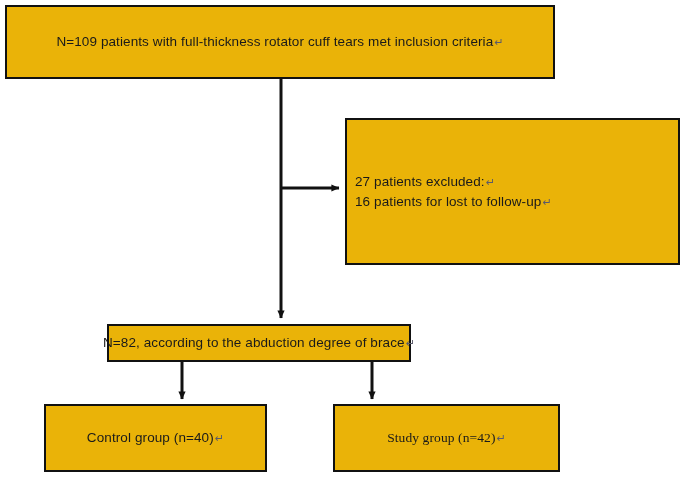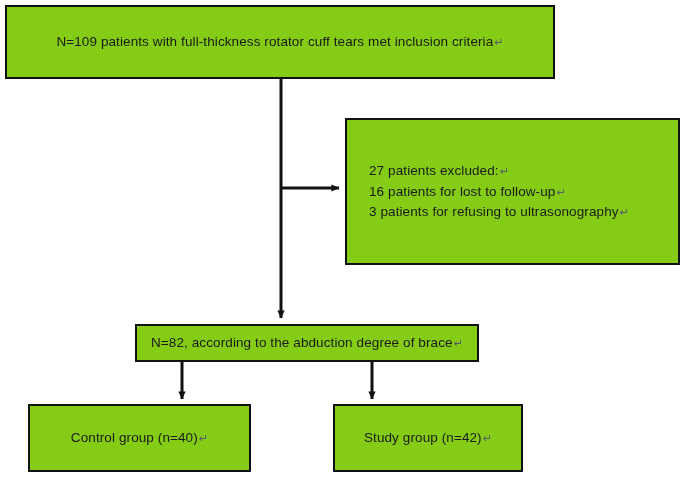--- a/index.html
+++ b/index.html
@@ -15,21 +15,21 @@
     position: relative;
     width: 685px;
     height: 485px;
     background: #ffffff;
     overflow: hidden;
   }
   .box {
     position: absolute;
     box-sizing: border-box;
     border: 2px solid #111111;
-    background: #84cc16;
+    background: #eab308;
     display: flex;
     flex-direction: column;
     justify-content: center;
   }
   .box.center-text {
     align-items: center;
   }
   .box.left-text {
     align-items: flex-start;
   }
@@ -48,31 +48,31 @@
   }
   .deg {
     letter-spacing: 0;
   }
   
   #box-enrolled {
     left: 5px;  top: 5px;   width: 550px; height: 74px;
   }
   #box-excluded {
     left: 345px; top: 118px; width: 335px; height: 147px;
-    padding-left: 22px;
+    padding-left: 8px;
   }
   #box-excluded .line { margin: 3.5px 0; }
   #box-allocated {
-    left: 107px; top: 324px; width: 344px; height: 38px; margin-left: 28px;
+    left: 107px; top: 324px; width: 304px; height: 38px;
   }
   #box-control {
-    left: 28px;  top: 404px; width: 223px; height: 68px;
+    left: 44px;  top: 404px; width: 223px; height: 68px;
   }
   #box-study {
-    left: 333px; top: 404px; width: 190px; height: 68px;
+    left: 333px; top: 404px; width: 227px; height: 68px; font-family: Liberation Serif, serif;
   }
   #box-control .line, #box-study .line { margin: 3px 0; }
 
   
   #connectors {
     position: absolute;
     left: 0; top: 0;
     width: 685px; height: 485px;
     pointer-events: none;
   }
@@ -98,21 +98,20 @@
     <line x1="372" y1="362" x2="372" y2="399" stroke="#111111" stroke-width="3" marker-end="url(#arrowhead)"></line>
   </svg>
 
   <div class="box center-text" id="box-enrolled">
     <div class="line"><span>N=109 patients with full-thickness rotator cuff tears met inclusion criteria</span><span class="pilcrow">↵</span></div>
   </div>
 
   <div class="box left-text" id="box-excluded">
     <div class="line"><span>27 patients excluded:</span><span class="pilcrow">↵</span></div>
     <div class="line"><span>16 patients for lost to follow-up</span><span class="pilcrow">↵</span></div>
-    <div class="line"><span>3 patients for refusing to ultrasonography</span><span class="pilcrow">↵</span></div>
   </div>
 
   <div class="box center-text" id="box-allocated">
     <div class="line"><span>N=82, according to the abduction degree of brace</span><span class="pilcrow">↵</span></div>
   </div>
 
   <div class="box center-text" id="box-control">
     <div class="line"><span>Control group (n=40)</span><span class="pilcrow">↵</span></div>
   </div>
 

